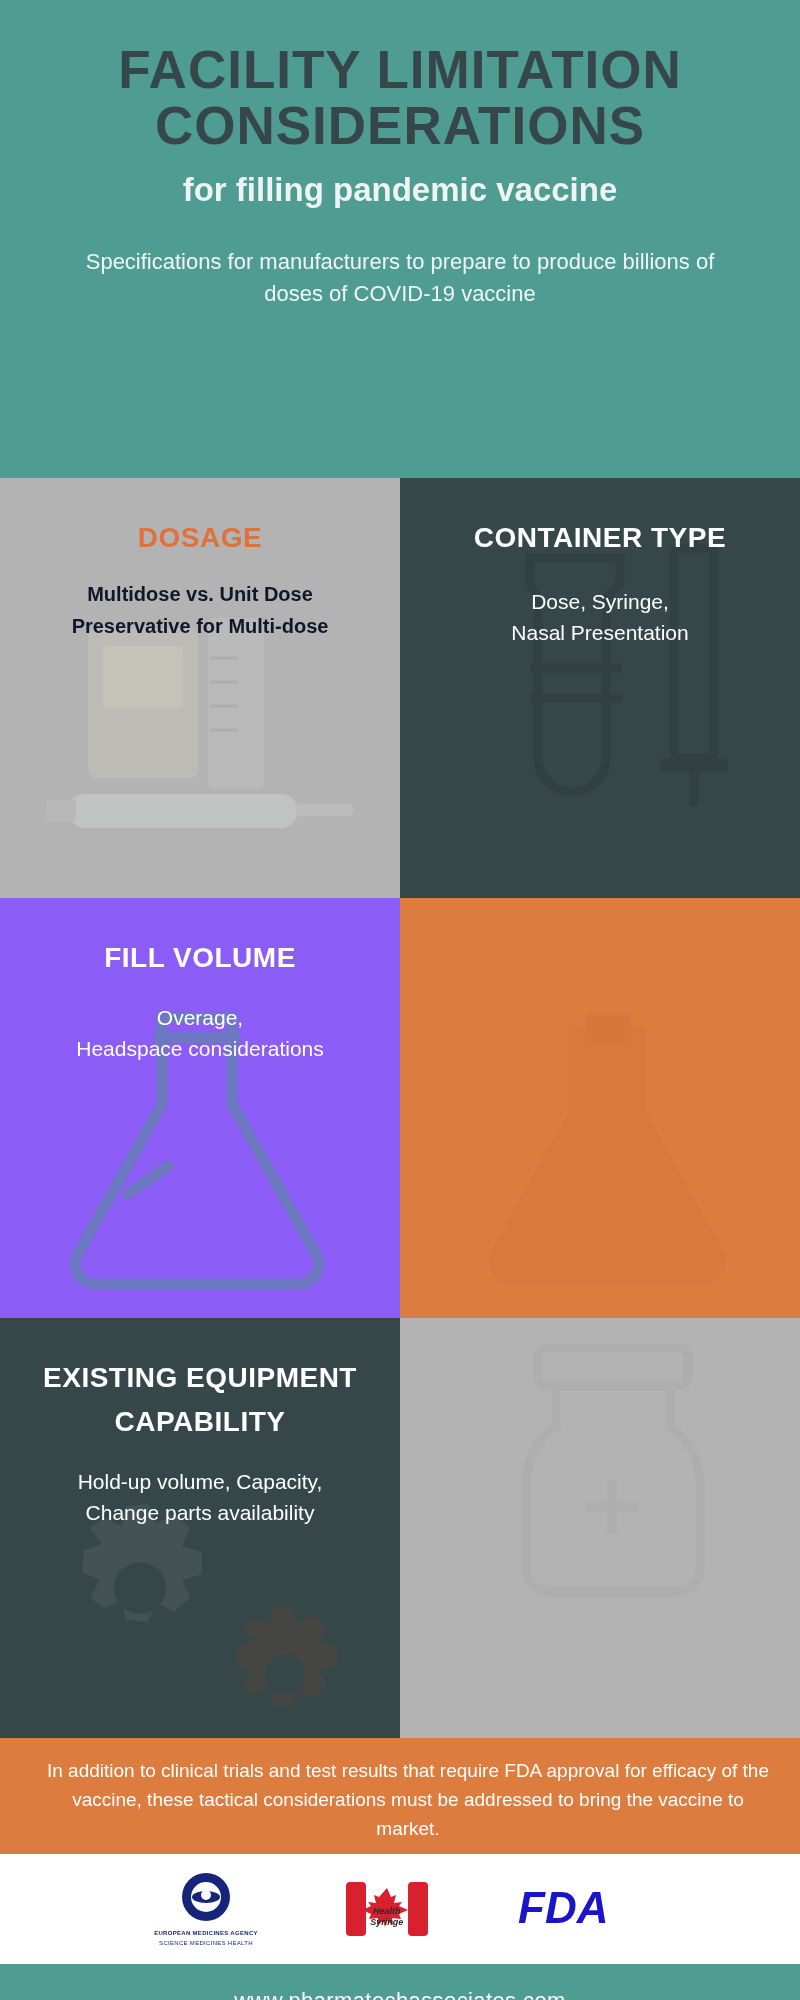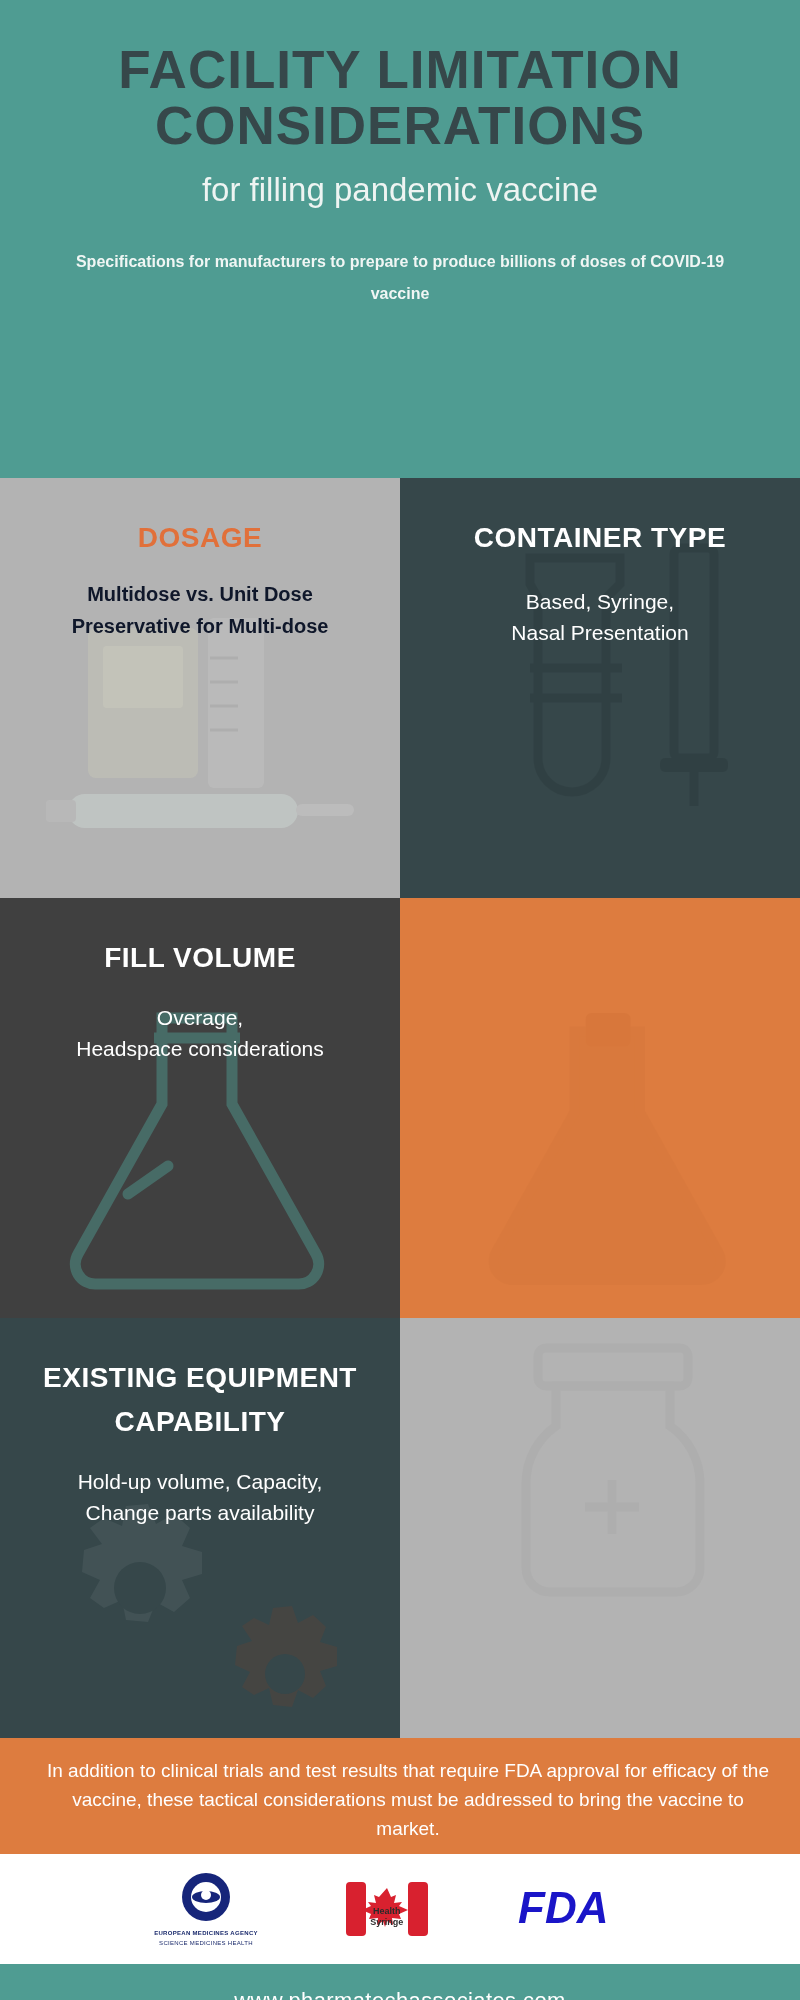--- a/index.html
+++ b/index.html
@@ -34,30 +34,30 @@
     line-height: 56px;
     font-weight: bold;
     letter-spacing: 1px;
     margin: 0 0 6px 0;
     text-transform: uppercase;
   }
   .header-subtitle {
     color: #eef4f2;
     font-size: 33px;
     line-height: 40px;
-    font-weight: normal;
+    font-weight: bold;
     margin: 16px 0 0 0;
   }
   .header-desc {
     color: #f0f6f4;
-    font-size: 16px;
+    font-size: 22px;
     line-height: 32px;
     margin: 36px auto 14px auto;
     max-width: 680px;
-    font-weight: bold;
+    font-weight: normal;
   }
   
   .grid {
     display: flex;
     flex-wrap: wrap;
     width: 800px;
   }
   .cell {
     width: 400px;
     height: 420px;
@@ -84,21 +84,21 @@
     line-height: 31px;
   }
   .cell-body.bold {
     font-weight: bold;
     font-size: 20px;
     line-height: 32px;
   }
   
   .c-grey   { background: #b3b3b3; }
   .c-dark   { background: #36474a; }
-  .c-teal   { background: #404040; }
+  .c-teal   { background: #8b5cf6; }
   .c-orange { background: #dd7c3f; }
 
   .t-orange { color: #e1703a; }
   .t-white  { color: #ffffff; }
   .t-dark   { color: #2f4144; }
   .b-dark   { color: #0f172a; }
   .b-white  { color: #ffffff; }
 
   .bg-art {
     position: absolute;
@@ -203,21 +203,21 @@
         <path d="M70 20 h90 v26 l-14 14 v160 a34 34 0 0 1 -34 34 h-0 a34 34 0 0 1 -34 -34 v-160 l-8 -14 z" fill="none" stroke="#2c3b3e" stroke-width="9"></path>
         <line x1="70" y1="130" x2="162" y2="130" stroke="#2c3b3e" stroke-width="9"></line>
         <line x1="70" y1="160" x2="162" y2="160" stroke="#2c3b3e" stroke-width="9"></line>
         <rect x="214" y="10" width="40" height="210" rx="6" fill="none" stroke="#2c3b3e" stroke-width="9"></rect>
         <line x1="234" y1="-6" x2="234" y2="14" stroke="#2c3b3e" stroke-width="9"></line>
         <rect x="200" y="220" width="68" height="14" rx="5" fill="#2c3b3e"></rect>
         <line x1="234" y1="234" x2="234" y2="268" stroke="#2c3b3e" stroke-width="9"></line>
       </svg>
       <div class="inner">
         <div class="cell-title t-white">CONTAINER TYPE</div>
-        <div class="cell-body b-white" style="white-space: pre-line; margin-top:26px;">Based, Syringe,
+        <div class="cell-body b-white" style="white-space: pre-line; margin-top:26px;">Dose, Syringe,
 Nasal Presentation</div>
       </div>
     </div>
 
     <div class="cell c-teal">
       <svg class="bg-art" width="300" height="300" viewBox="0 0 300 300" style="left:50px; top:100px; opacity:0.5;">
         <path d="M112 20 h70 v86 l84 150 a20 20 0 0 1 -18 30 h-202 a20 20 0 0 1 -18 -30 l84 -150 z" fill="none" stroke="#4e968d" stroke-width="11"></path>
         <line x1="104" y1="40" x2="190" y2="40" stroke="#4e968d" stroke-width="11"></line>
         <line x1="78" y1="196" x2="118" y2="168" stroke="#4e968d" stroke-width="11" stroke-linecap="round"></line>
       </svg>
@@ -274,21 +274,21 @@
       <svg width="68" height="56" viewBox="0 0 68 56">
         <circle cx="34" cy="26" r="24" fill="#16257a"></circle>
         <ellipse cx="34" cy="26" rx="15" ry="15" fill="#ffffff"></ellipse>
         <ellipse cx="34" cy="26" rx="14" ry="6" fill="#16257a"></ellipse>
         <circle cx="34" cy="24" r="5" fill="#ffffff"></circle>
       </svg>
       <div class="ema-caption">EUROPEAN MEDICINES AGENCY</div>
       <div class="ema-caption" style="font-weight:normal;">SCIENCE MEDICINES HEALTH</div>
     </div>
 
-    <div class="logo" style="position:relative;">
+    <div class="logo" style="position:relative;font-style:italic;">
       <svg width="86" height="58" viewBox="0 0 86 58">
         <rect x="2" y="2" width="20" height="54" rx="4" fill="#d8212f"></rect>
         <rect x="22" y="2" width="42" height="54" fill="#ffffff"></rect>
         <rect x="64" y="2" width="20" height="54" rx="4" fill="#d8212f"></rect>
         <path d="M43 8 l4 9 5 -2 -2 8 8 -1 -3 4 9 4 -9 4 2 5 -9 -1 1 7 -6 -4 -2 6 -2 -6 -6 4 1 -7 -9 1 2 -5 -9 -4 9 -4 -3 -4 8 1 -2 -8 5 2 z" fill="#d8212f"></path>
       </svg>
       <div class="hc-caption">
         <span>Health</span><br>
         <span>Syringe</span>
       </div>

